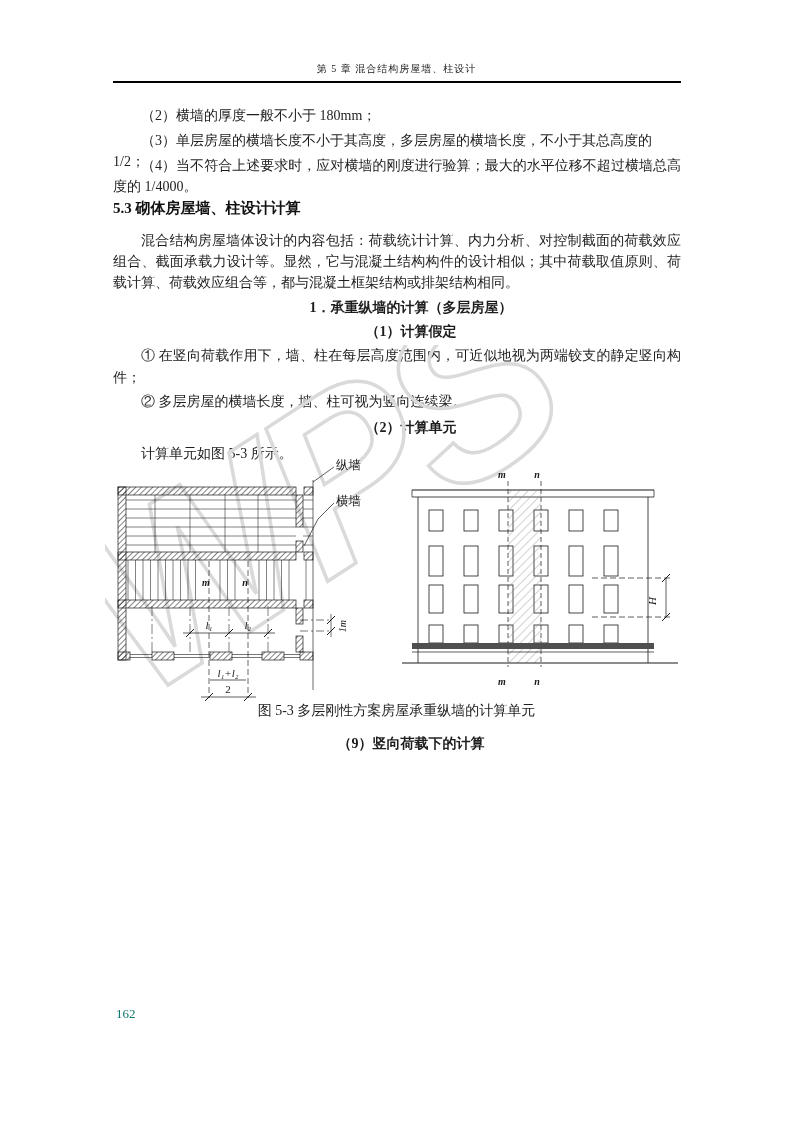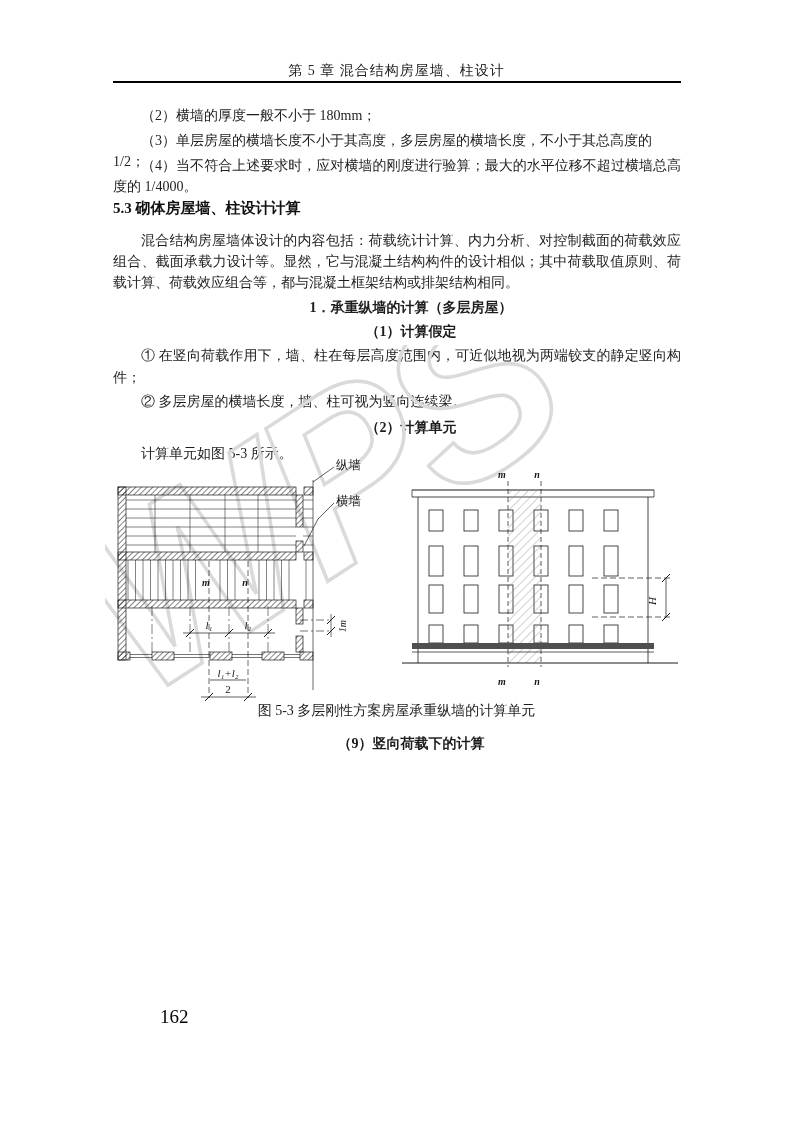--- a/index.html
+++ b/index.html
@@ -9,25 +9,25 @@
     background:#ffffff;
     font-family:"Liberation Serif",serif;
     color:#1d1d1d;
     overflow:hidden;
   }
   .tx{position:absolute;left:113px;width:568px;font-size:14px;line-height:21px;color:#1d1d1d;}
   .ind{text-indent:28px;}
   .j{text-align:justify;}
   .b{font-weight:bold;text-align:center;}
   .sub{left:141px;width:540px;}
-  .hdr{position:absolute;top:62px;left:0;right:0;text-align:center;font-size:14px;color:#222;letter-spacing:1px;}
+  .hdr{position:absolute;top:62px;left:0;right:0;text-align:center;font-size:10px;color:#222;letter-spacing:1px;}
   .hdr-rule{position:absolute;top:81px;left:113px;width:568px;border-top:2px solid #000;}
   .h53{position:absolute;top:199px;left:113px;font-size:15px;font-weight:bold;color:#111;}
   .caption{position:absolute;top:702px;left:0;right:0;text-align:center;font-size:14px;color:#1d1d1d;}
-  .pagenum{position:absolute;top:1006px;left:116px;font-size:19px;color:#000000;margin-left:44px;}
+  .pagenum{position:absolute;top:1006px;left:116px;font-size:13px;color:#0f766e;}
   svg{position:absolute;}
   #wm-svg{left:105px;top:345px;z-index:0;}
   #fig-svg{left:100px;top:443px;z-index:1;}
   .figtext{font-family:"Liberation Serif",serif;fill:#1a1a1a;}
 </style>
 </head>
 <body>
 
 <div id="page">
 

